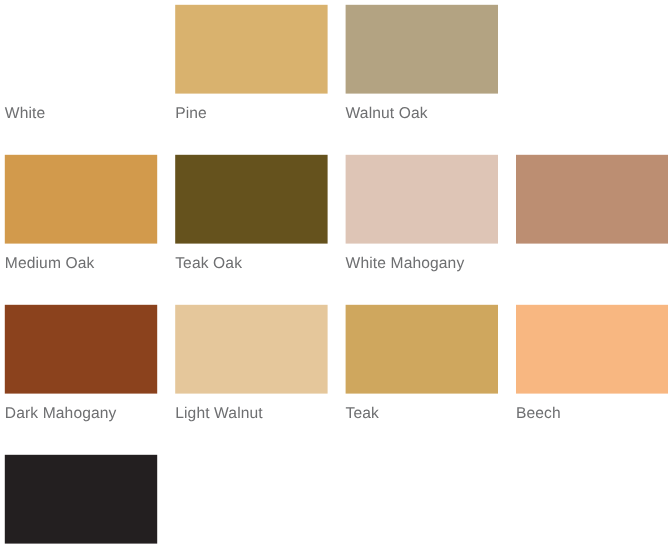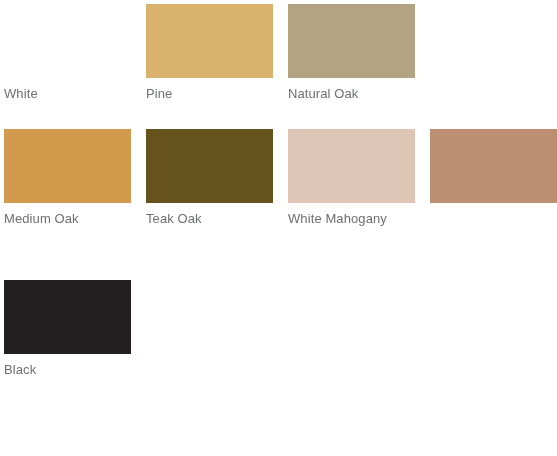--- a/index.html
+++ b/index.html
@@ -61,21 +61,21 @@
     <div class="swatch-cell">
       <span class="swatch-chip" style="background-color: rgb(255, 255, 255);"></span>
       <span class="swatch-label">White</span>
     </div>
     <div class="swatch-cell">
       <span class="swatch-chip" style="background-color: rgb(217, 178, 110);"></span>
       <span class="swatch-label">Pine</span>
     </div>
     <div class="swatch-cell">
       <span class="swatch-chip" style="background-color: rgb(179, 163, 130);"></span>
-      <span class="swatch-label">Natural Oak</span>
+      <span class="swatch-label">Walnut Oak</span>
     </div>
   </div>
 
   <div class="row-spacer"></div>
 
   <div class="swatch-row">
     <div class="swatch-cell">
       <span class="swatch-chip" style="background-color: rgb(210, 154, 76);"></span>
       <span class="swatch-label">Medium Oak</span>
     </div>
@@ -87,20 +87,38 @@
       <span class="swatch-chip" style="background-color: rgb(222, 197, 182);"></span>
       <span class="swatch-label">White Mahogany</span>
     </div>
     <div class="swatch-cell">
       <span class="swatch-chip" style="background-color: rgb(188, 142, 114);"></span>
     </div>
   </div>
 
   <div class="row-spacer"></div>
 
+  <div class="swatch-row">
+    <div class="swatch-cell">
+      <span class="swatch-chip" style="background-color: rgb(139, 66, 29);"></span>
+      <span class="swatch-label">Dark Mahogany</span>
+    </div>
+    <div class="swatch-cell">
+      <span class="swatch-chip" style="background-color: rgb(229, 199, 155);"></span>
+      <span class="swatch-label">Light Walnut</span>
+    </div>
+    <div class="swatch-cell">
+      <span class="swatch-chip" style="background-color: rgb(207, 167, 94);"></span>
+      <span class="swatch-label">Teak</span>
+    </div>
+    <div class="swatch-cell">
+      <span class="swatch-chip" style="background-color: rgb(248, 183, 129);"></span>
+      <span class="swatch-label">Beech</span>
+    </div>
+  </div>
 
   <div class="row-spacer"></div>
 
   <div class="swatch-row">
     <div class="swatch-cell">
       <span class="swatch-chip" style="background-color: rgb(35, 31, 32);"></span>
       <span class="swatch-label">Black</span>
     </div>
   </div>
 

